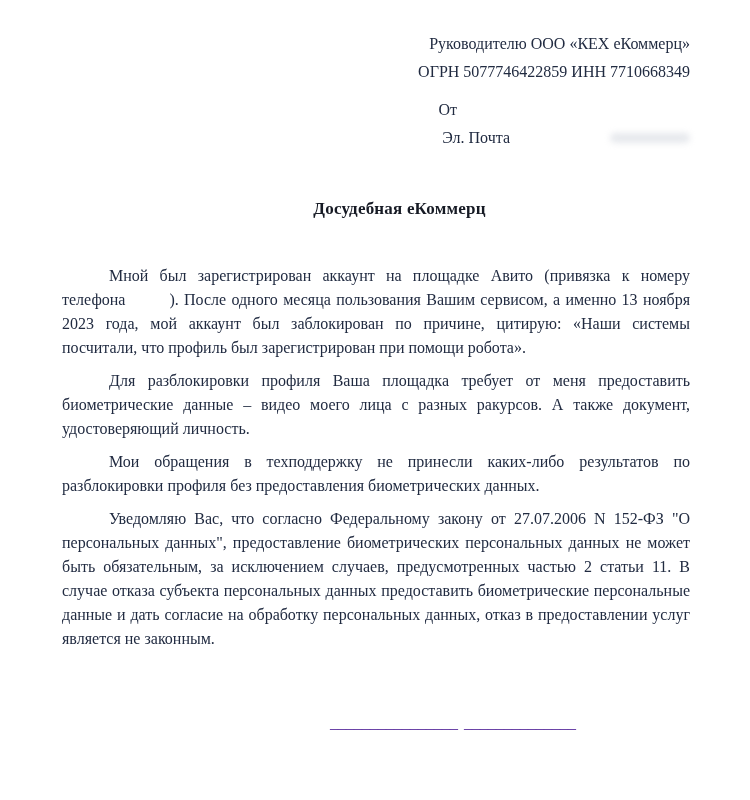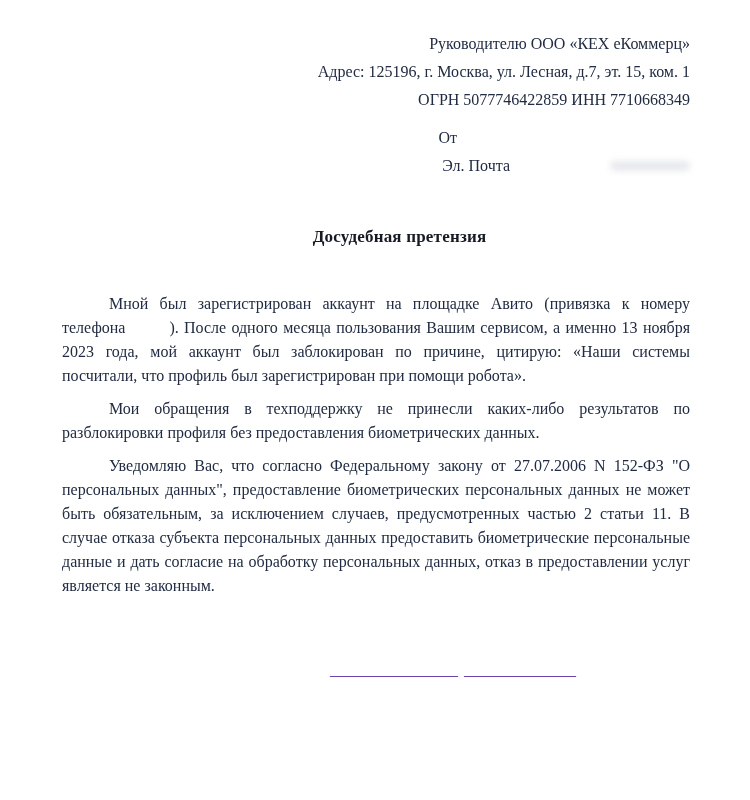--- a/index.html
+++ b/index.html
@@ -87,34 +87,34 @@
   .sig-seg { letter-spacing: 0px; }
   .sig-seg.first { margin-right: 6px; }
 </style>
 </head>
 <body>
 
 <div class="page">
 
   <div class="header-block">
     <div class="header-line">Руководителю ООО «КЕХ еКоммерц»</div>
-    <div class="header-line">Адрес: 125196, г. Москва, ул. Лесная, д.7, эт. 15, ком. 1</div>
     <div class="header-line">ОГРН 5077746422859 ИНН 7710668349</div>
 
     <div class="header-line from-line"><span>От</span><span class="spacer from-spacer"></span></div>
 
 
     <div class="header-line"><span>Эл. Почта</span><span class="spacer email-spacer"><span class="smudge"></span></span></div>
   </div>
 
-  <div class="doc-title">Досудебная претензия</div>
+  <div class="doc-title">Досудебная еКоммерц</div>
 
   <div class="doc-body">
     <p><span>Мной был зарегистрирован аккаунт на площадке Авито (привязка к номеру телефона</span><span class="redaction-gap"></span><span>). После одного месяца пользования Вашим сервисом, а именно 13 ноября 2023 года, мой аккаунт был заблокирован по причине, цитирую: «Наши системы посчитали, что профиль был зарегистрирован при помощи робота».</span></p>
 
+    <p>Для разблокировки профиля Ваша площадка требует от меня предоставить биометрические данные – видео моего лица с разных ракурсов. А также документ, удостоверяющий личность.</p>
 
     <p>Мои обращения в техподдержку не принесли каких-либо результатов по разблокировки профиля без предоставления биометрических данных.</p>
 
     <p>Уведомляю Вас, что согласно Федеральному закону от 27.07.2006 N 152-ФЗ "О персональных данных", предоставление биометрических персональных данных не может быть обязательным, за исключением случаев, предусмотренных частью 2 статьи 11. В случае отказа субъекта персональных данных предоставить биометрические персональные данные и дать согласие на обработку персональных данных, отказ в предоставлении услуг является не законным.</p>
 
   </div>
 
   <div class="signature-row"><span class="sig-seg first">________________</span><span class="sig-seg">______________</span></div>
 
 </div>

